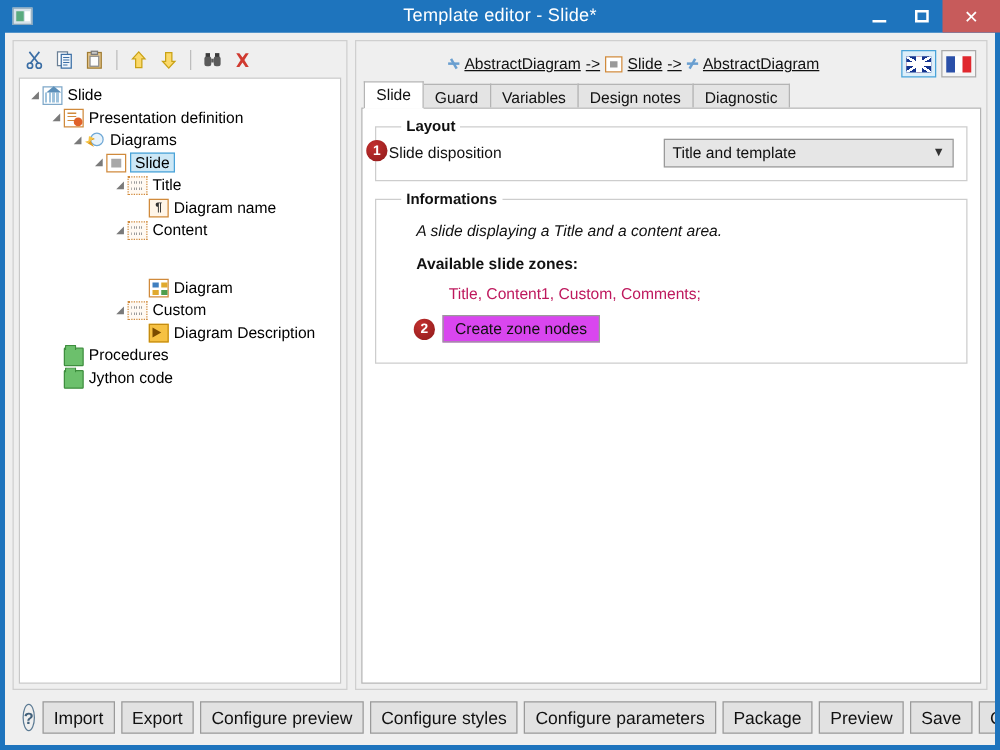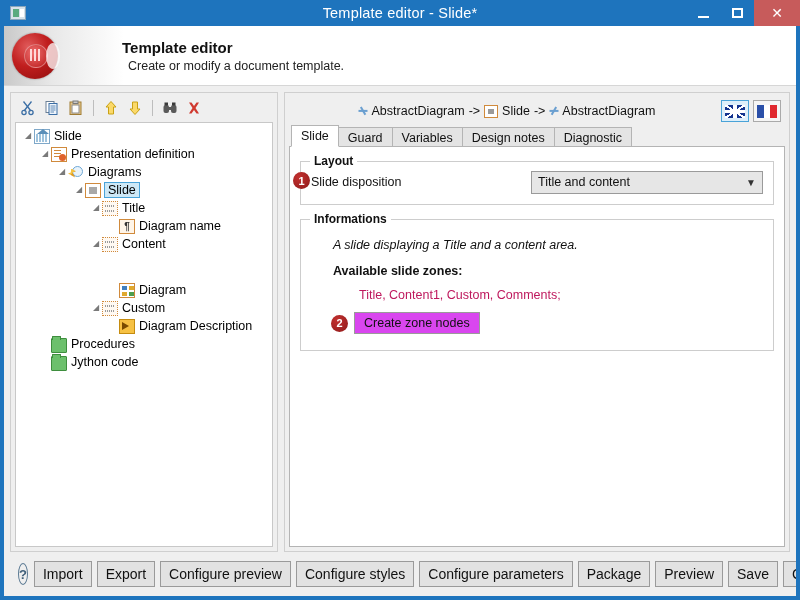--- a/index.html
+++ b/index.html
@@ -195,21 +195,21 @@
     border: 1px solid #cfcfcf;
     display: flex; flex-direction: column;
     min-width: 0; padding: 4px;
   }
   #breadcrumb-row {
     height: 28px; display: flex; align-items: center;
     padding: 0 4px; position: relative;
   }
   #breadcrumb {
     flex: 1 1 auto; display: flex; align-items: center;
-    justify-content: center; gap: 4px; font-size: 12.5px; color: #111;
+    justify-content: center; gap: 4px; font-size: 12.5px; color: #111; text-decoration: underline;
   }
   .bc-star {
     width: 9px; height: 9px; flex: 0 0 9px; position: relative;
   }
   .bc-star::before, .bc-star::after {
     content:""; position:absolute; left:50%; top:50%;
     width: 9px; height: 2.2px; background:#6a9fd0;
     transform: translate(-50%,-50%) rotate(0deg);
   }
   .bc-star::after { transform: translate(-50%,-50%) rotate(60deg); }
@@ -259,21 +259,21 @@
     position: relative; z-index: 2;
   }
   #tab-content {
     flex: 1 1 auto; background: #ffffff; border: 1px solid #b4b4b4;
     margin-top: -1px; padding: 8px 10px; min-height: 0; position: relative;
   }
 
   
   .groupbox { border: 1px solid #cdcdcd; margin-bottom: 10px; padding: 8px 10px 10px 10px; position: relative; }
   .groupbox > .gb-title {
-    position: absolute; top: -8px; left: 9px; background: #ffffff;
+    position: absolute; top: -8px; left: 20px; background: #ffffff;
     padding: 0 4px; font-size: 12px; font-weight: bold; color: #111;
   }
   .row { display: flex; align-items: center; height: 24px; position: relative; }
   .field-label { font-size: 12.5px; color: #111; }
   .combo {
     margin-left: auto; width: 232px; height: 23px;
     background: #e6e6e6; border: 1px solid #9a9a9a;
     display: flex; align-items: center; padding: 0 6px;
     font-size: 12.5px; color: #111;
   }
@@ -330,29 +330,20 @@
         </div>
       <div class="win-btn max">
           <span></span>
         </div>
       <div class="win-btn close">✕</div>
     </div>
   </div>
 
   <div id="client">
 
-    <div id="banner">
-      <div id="logo">
-          <div id="logo-gloss"></div>
-        </div>
-      <div id="banner-text">
-        <div id="banner-title">Template editor</div>
-        <div id="banner-sub">Create or modify a document template.</div>
-      </div>
-    </div>
 
     <div id="body">
 
       <div id="left-panel">
         <div id="tree-toolbar">
           <div class="tb-btn">
             <svg width="16" height="16" viewBox="0 0 16 16">
               <circle cx="4" cy="12.5" r="2.1" fill="none" stroke="#3b6ea5" stroke-width="1.3"></circle>
               <circle cx="11" cy="12.5" r="2.1" fill="none" stroke="#3b6ea5" stroke-width="1.3"></circle>
               <line x1="4" y1="11" x2="11.5" y2="1.5" stroke="#3b6ea5" stroke-width="1.3"></line>
@@ -507,21 +498,21 @@
           </div>
 
         <div id="tab-content">
 
           <div class="groupbox" style="margin-top:6px;">
             <div class="gb-title">Layout</div>
             <div class="row">
               <div class="badge abs1">1</div>
               <span class="field-label">Slide disposition</span>
               <div class="combo">
-                <span>Title and content</span>
+                <span>Title and template</span>
                 <span class="caret">▼</span>
               </div>
             </div>
           </div>
 
           <div class="groupbox" style="margin-top:14px;padding-bottom:16px;">
             <div class="gb-title">Informations</div>
             <div class="info-italic">A slide displaying a Title and a content area.</div>
             <div class="info-bold">Available slide zones:</div>
             <div class="info-zones">Title, Content1, Custom, Comments;</div>

